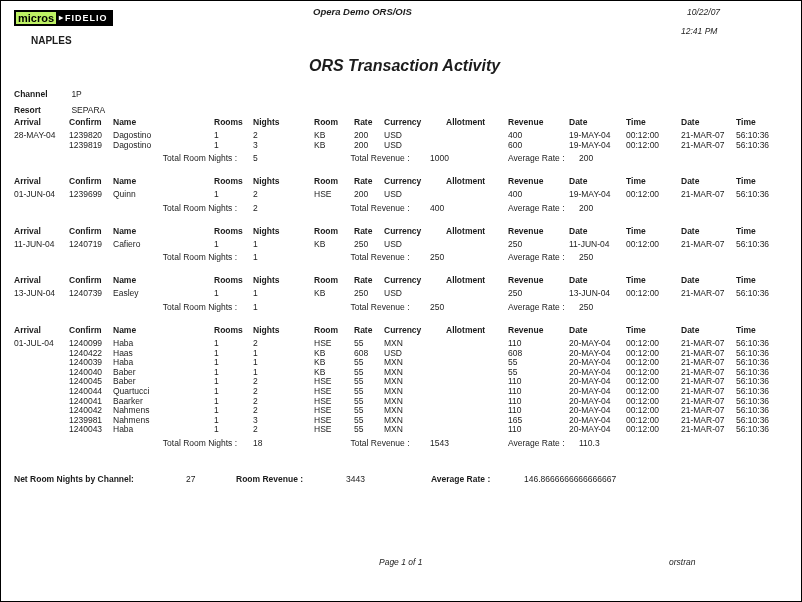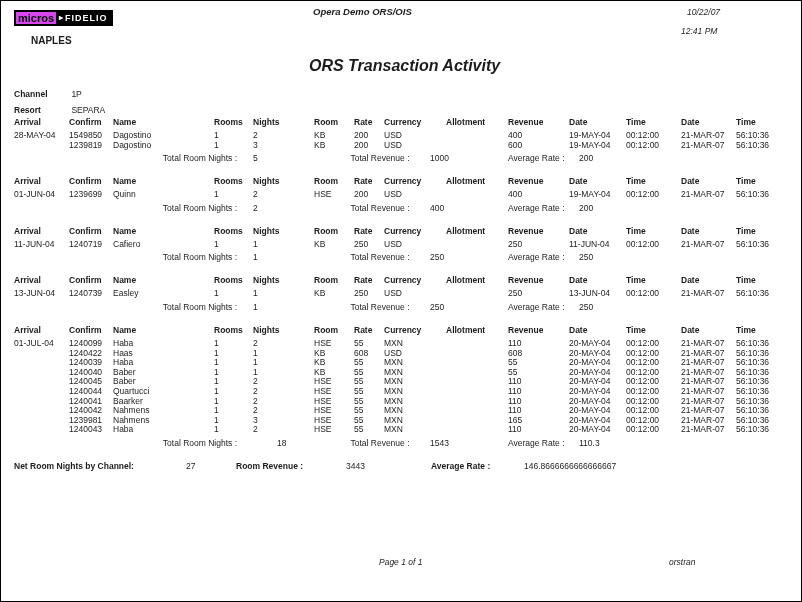--- a/index.html
+++ b/index.html
@@ -3,21 +3,21 @@
 <meta charset="utf-8">
 <style>
   html,body{margin:0;padding:0;background:#ffffff;}
   .page{position:relative;width:800px;height:600px;border:1px solid #000;background:#fff;
         font-family:"Liberation Sans",sans-serif;color:#1c1c1c;overflow:hidden;}
   .page *{box-sizing:border-box;}
 
   
   .logo{position:absolute;left:13px;top:9px;display:inline-flex;align-items:stretch;height:16px;
         font-weight:bold;font-size:11px;line-height:12px;}
-  .logo-micros{border:2px solid #000;background:#d946ef;color:#000;padding:0 2px;display:flex;align-items:center;}
+  .logo-micros{border:2px solid #000;background:#bef264;color:#000;padding:0 2px;display:flex;align-items:center;}
   .logo-fidelio{background:#000;color:#fff;padding:0 5px 0 1px;display:flex;align-items:center;font-size:9px;letter-spacing:1px;}
   .logo-sep{background:#000;color:#fff;display:flex;align-items:center;font-size:8px;padding:0 1px;}
   .hdr-title{position:absolute;left:312px;top:5px;font-style:italic;font-weight:bold;font-size:9.5px;}
   .hdr-date{position:absolute;left:686px;top:6px;font-style:italic;font-size:8.5px;}
   .hdr-time{position:absolute;left:680px;top:25px;font-style:italic;font-size:8.5px;}
   .property{position:absolute;left:30px;top:34px;font-weight:bold;font-size:10px;}
   .subtitle{position:absolute;left:308px;top:56px;font-weight:bold;font-style:italic;font-size:16px;}
 
   
   .filters{position:absolute;left:13px;top:88px;font-size:8.5px;}
@@ -32,21 +32,21 @@
   .thead{margin-bottom:3px;}
   .thead .tcell{font-weight:bold;line-height:11px;}
   .totalsrow{margin-top:3px;margin-bottom:0;}
   .totalsrow .tcell{line-height:10px;}
   .tright{text-align:right;padding-right:16px;}
   .tcenter{text-align:center;}
   .group{margin-bottom:13px;}
 
   
   .summary{position:relative;height:12px;margin-top:8px;width:762px;}
-  .summary span{position:absolute;top:0;white-space:nowrap;}
+  .summary span{position:absolute;top:13px;white-space:nowrap;}
   .sum-bold{font-weight:bold;}
 
   
   .footer-page{position:absolute;left:378px;top:556px;font-style:italic;font-size:8.5px;}
   .footer-id{position:absolute;left:668px;top:556px;font-style:italic;font-size:8.5px;text-align:right;}
 </style>
 </head>
 <body>
 
 <div class="page">
@@ -88,21 +88,21 @@
           <span class="tcell">Currency</span>
           <span class="tcell">Allotment</span>
           <span class="tcell">Revenue</span>
           <span class="tcell">Date</span>
           <span class="tcell">Time</span>
           <span class="tcell">Date</span>
           <span class="tcell">Time</span>
         </div>
         <div class="trow tdata">
           <span class="tcell">28-MAY-04</span>
-          <span class="tcell">1549850</span>
+          <span class="tcell">1239820</span>
           <span class="tcell">Dagostino</span>
           <span class="tcell">1</span>
           <span class="tcell">2</span>
           <span class="tcell">KB</span>
           <span class="tcell">200</span>
           <span class="tcell">USD</span>
           <span class="tcell"></span>
           <span class="tcell">400</span>
           <span class="tcell">19-MAY-04</span>
           <span class="tcell">00:12:00</span>
@@ -432,21 +432,21 @@
           <span class="tcell">MXN</span>
           <span class="tcell"></span>
           <span class="tcell">110</span>
           <span class="tcell">20-MAY-04</span>
           <span class="tcell">00:12:00</span>
           <span class="tcell">21-MAR-07</span>
           <span class="tcell">56:10:36</span>
         </div>
         <div class="trow totalsrow">
           <span class="tcell tright" style="grid-column: 2 / span 3;">Total Room Nights :</span>
-          <span class="tcell" style="grid-column: 5; margin-left: 24px;">18</span>
+          <span class="tcell" style="grid-column: 5;">18</span>
           <span class="tcell tcenter" style="grid-column: 6 / span 3;">Total Revenue :</span>
           <span class="tcell" style="grid-column: 9; margin-left: -16px;">1543</span>
           <span class="tcell" style="grid-column: 10;">Average Rate :</span>
           <span class="tcell" style="grid-column: 11; padding-left: 10px;">110.3</span>
         </div>
       </div>
       <div class="summary">
       <span class="sum-bold" style="left:0">Net Room Nights by Channel:</span>
       <span style="left:172px">27</span>
       <span class="sum-bold" style="left:222px">Room Revenue :</span>

